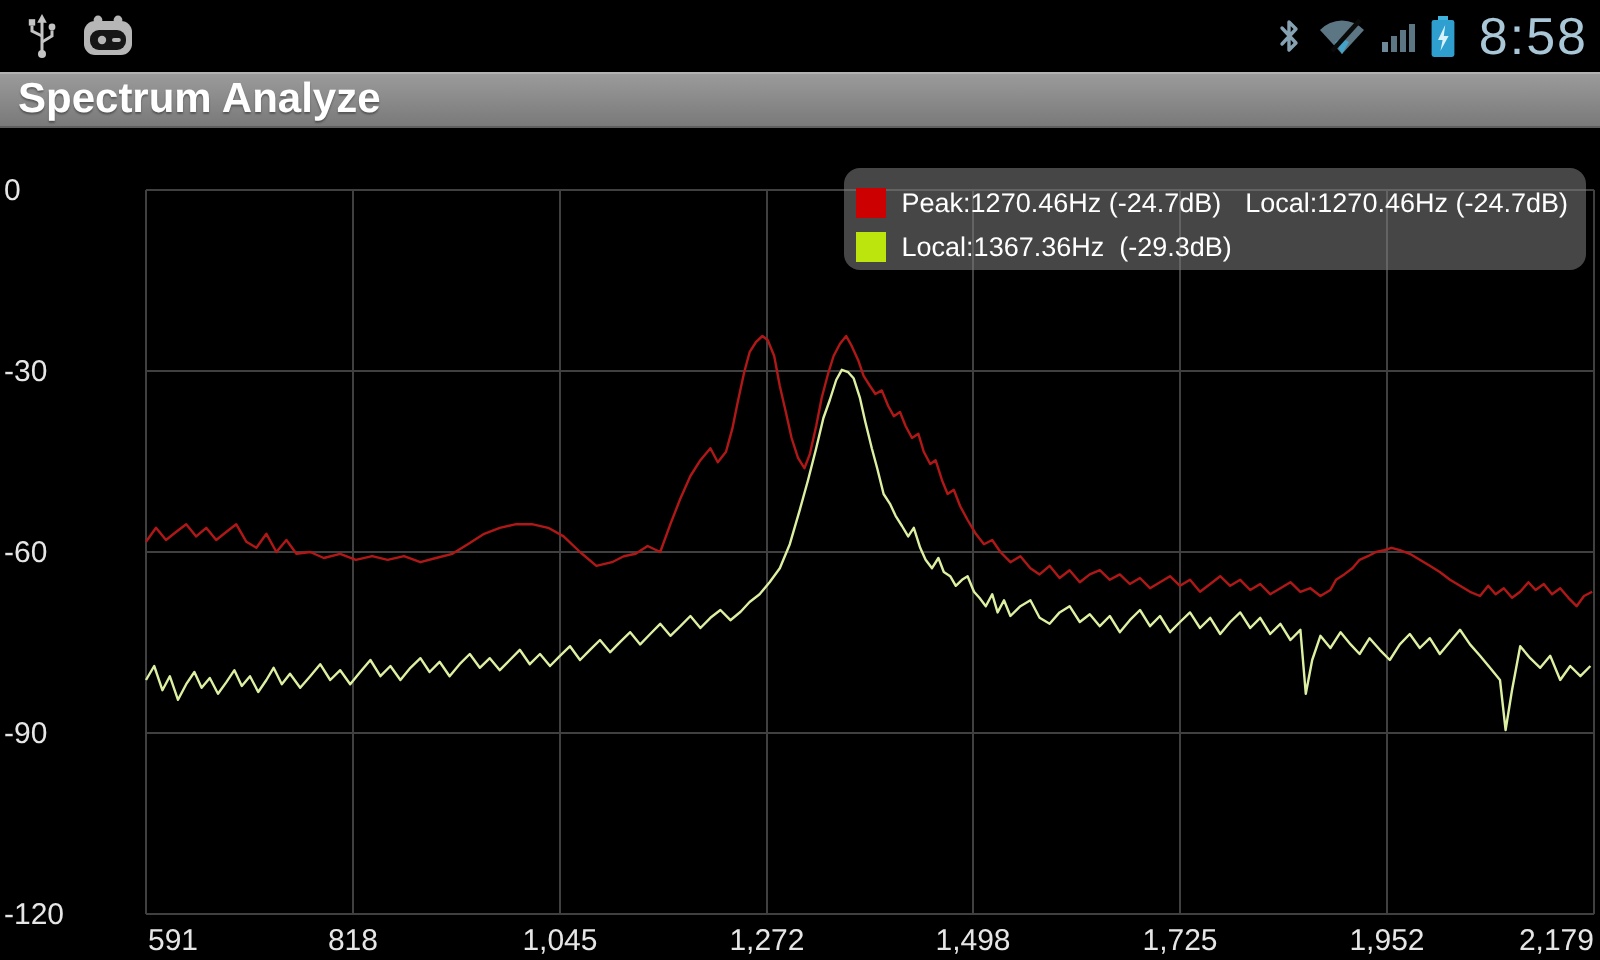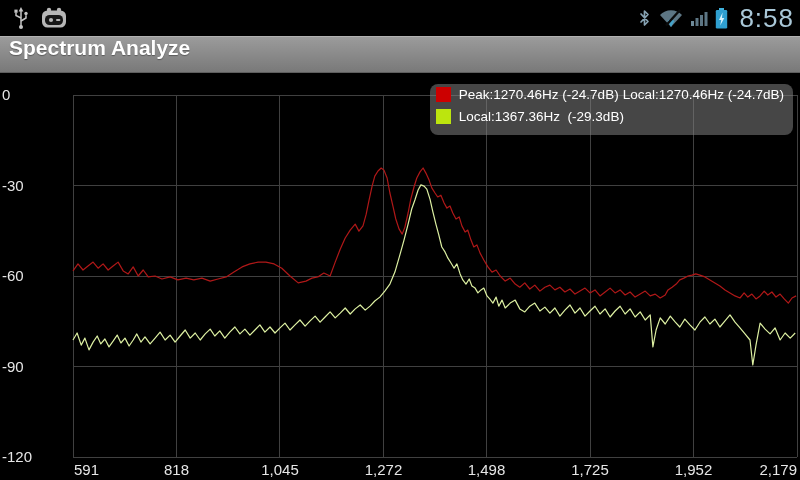--- a/index.html
+++ b/index.html
@@ -5,33 +5,33 @@
   html,body{margin:0;padding:0;background:#000;}
   .screen{position:relative;width:800px;height:480px;background:#000;overflow:hidden;
           font-family:"Liberation Sans",sans-serif;}
   
   .status-bar{position:absolute;left:0;top:0;width:800px;height:36px;background:#000;
               display:flex;align-items:center;justify-content:space-between;}
   .status-left{display:flex;align-items:center;gap:10px;padding-left:12px;}
   .status-right{display:flex;align-items:center;gap:7px;padding-right:6px;}
   .clock{font-size:26px;color:#a9c7d7;letter-spacing:1px;padding-left:4px;}
   
-  .title-bar{position:absolute;left:0;top:36px;width:800px;height:37px;
+  .title-bar{position:absolute;left:0;top:36px;width:800px;height:28px;
              background:linear-gradient(#9c9c9c,#787878);
              box-shadow:inset 0 1px 0 #b2b2b2, inset 0 -1px 0 #5e5e5e;
-             display:flex;align-items:flex-start;}
+             display:flex;align-items:center;}
   .title-bar span{color:#fff;font-size:21px;font-weight:bold;padding-left:9px;
                   text-shadow:0 1px 1px rgba(0,0,0,.35);}
   
   .chart-wrap{position:absolute;left:0;top:75px;width:800px;height:405px;background:#000;}
   .legend{position:absolute;top:9px;right:7px;background:rgba(128,128,128,.55);
           border-radius:8px;padding:3px 9px 4px 6px;color:#fff;font-size:13.5px;}
-  .legend-row{display:flex;align-items:flex-start;height:22px;white-space:pre;}
+  .legend-row{display:flex;align-items:flex-end;height:22px;white-space:pre;}
   .swatch{display:inline-block;width:15px;height:15px;margin-right:8px;flex:none;}
-  .legend-row .local{margin-left:4px;}
+  .legend-row .local{margin-left:12px;}
 </style>
 </head>
 <body>
 
 <div class="screen">
 
   <div class="status-bar">
     <div class="status-left">
       <svg width="18" height="24" viewBox="0 0 18 24">
         <g stroke="#c4c4c4" stroke-width="1.5" fill="none">

